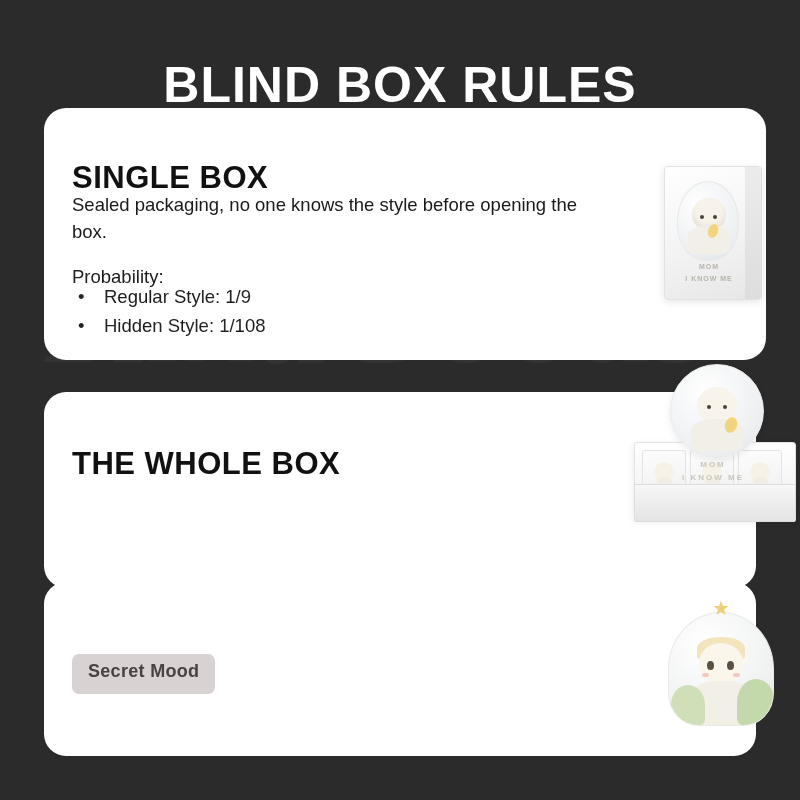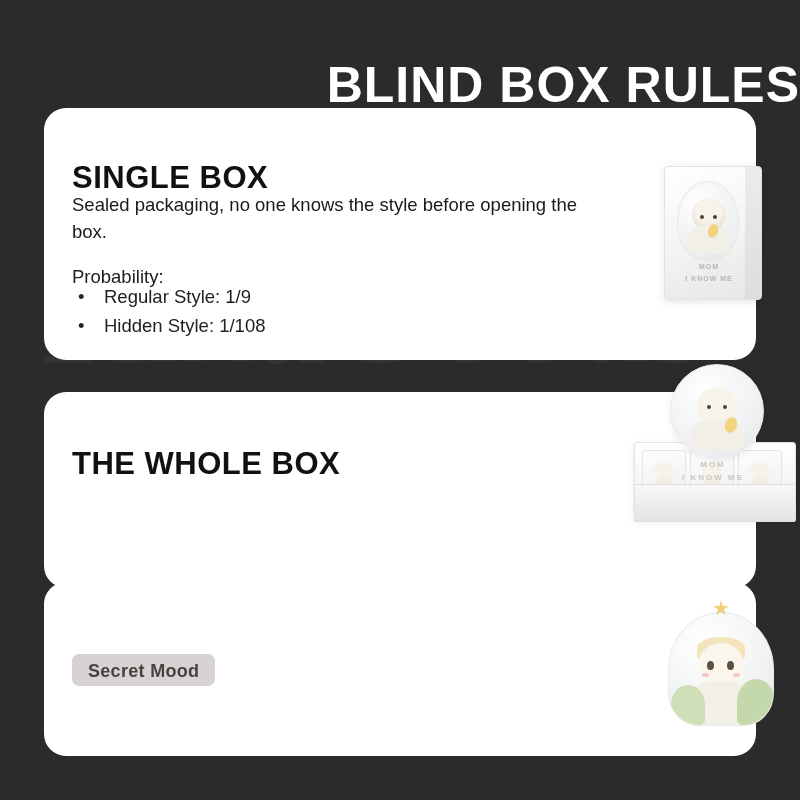--- a/index.html
+++ b/index.html
@@ -32,37 +32,37 @@
     user-select: none;
     z-index: 5;
     white-space: nowrap;
   }
 
   .page-title {
     position: absolute;
     top: 22px;
     left: 0;
     width: 800px;
-    text-align: right;
+    text-align: center;
     color: #ffffff;
     font-size: 50px;
     font-weight: bold;
     letter-spacing: 1px;
     z-index: 3;
   }
 
   .card {
     position: absolute;
     left: 44px;
     width: 712px;
     background: #ffffff;
     border-radius: 22px;
     z-index: 2;
   }
-  #card-single { top: 108px; height: 252px; }
+  #card-single { top: 108px; height: 252px; padding-left: 10px; }
   #card-whole  { top: 392px; height: 196px; }
   #card-hidden { top: 582px; height: 174px; }
 
   .card-title {
     position: absolute;
     left: 28px;
     color: #111111;
     font-size: 31px;
     font-weight: bold;
     letter-spacing: 0.5px;
@@ -107,21 +107,21 @@
   }
 
   #whole-desc { top: 74px; width: 490px; }
 
   .tag {
     position: absolute;
     left: 28px;
     top: 72px;
     background: #d9d2d2;
     border-radius: 7px;
-    padding: 7px 16px 4px 16px;
+    padding: 7px 16px 12px 16px;
     color: #4a4141;
     font-size: 18px;
     font-weight: bold;
     letter-spacing: 0.3px;
   }
   #hidden-prob { top: 122px; }
 
   
   .art { position: absolute; z-index: 3; }
 

